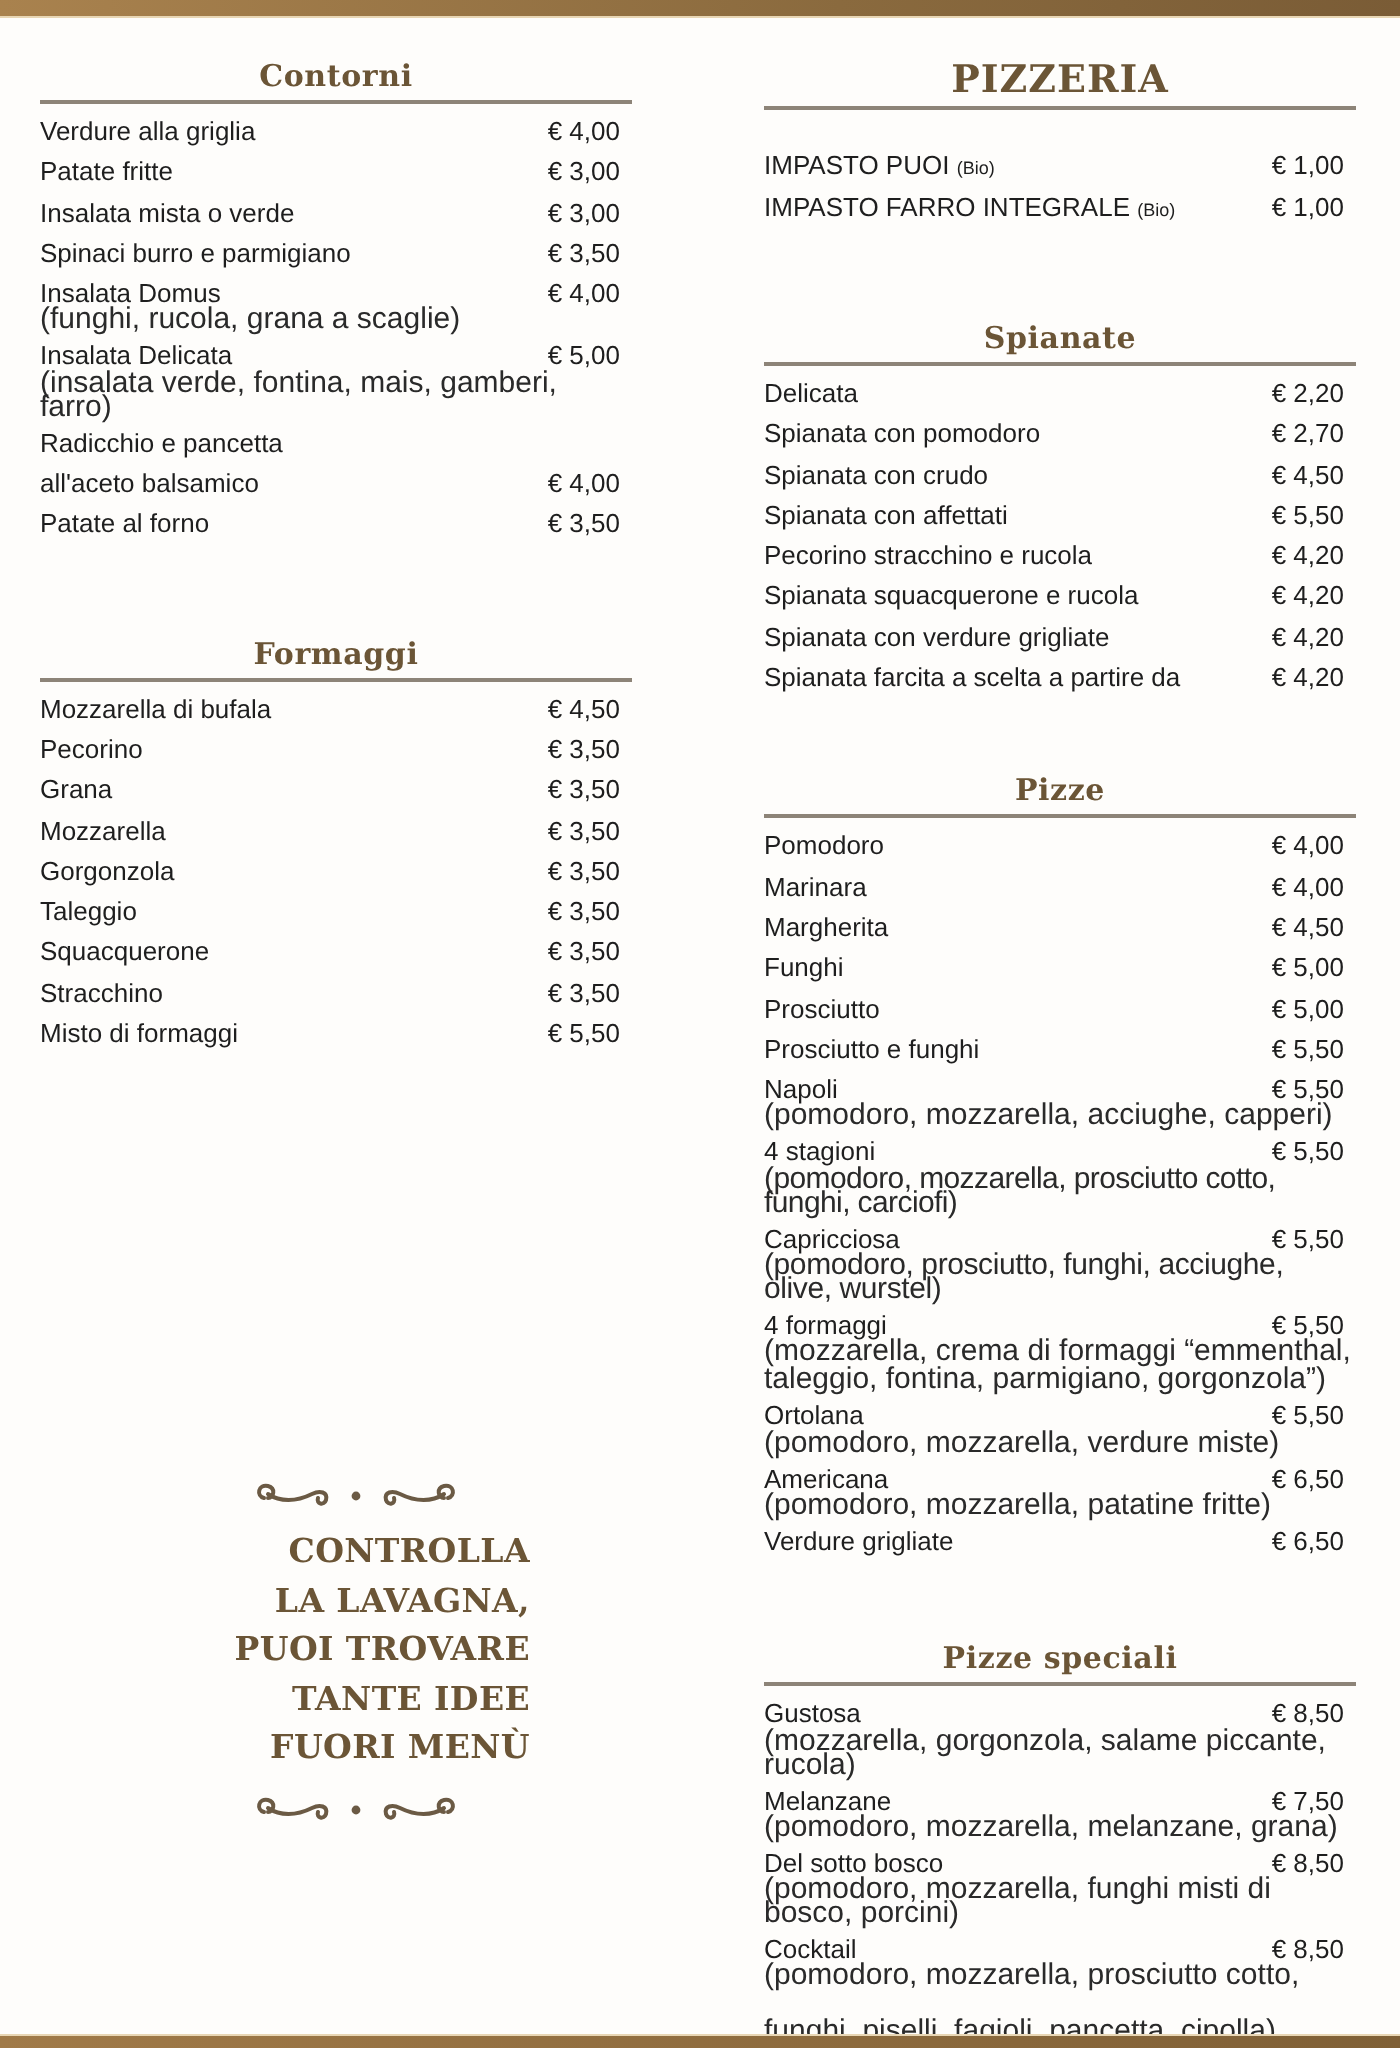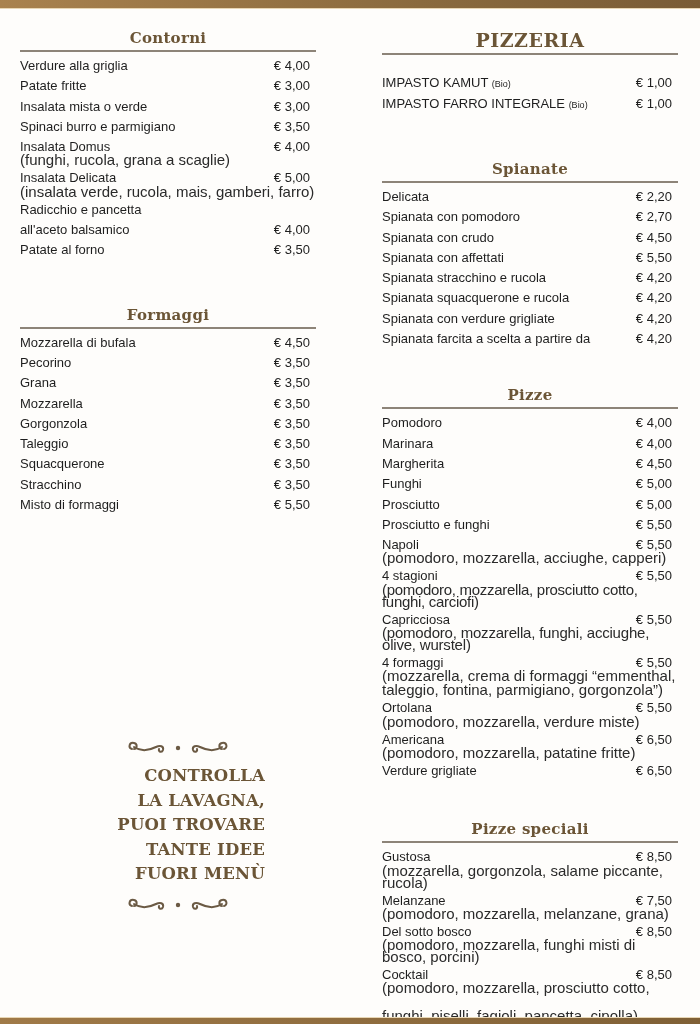--- a/index.html
+++ b/index.html
@@ -53,21 +53,21 @@
         <span class="price">€ 3,50</span>
       </div>
     <div class="item">
         <span class="name">Insalata Domus</span>
         <span class="price">€ 4,00</span>
         <span class="desc">(funghi, rucola, grana a scaglie)</span>
       </div>
     <div class="item">
         <span class="name">Insalata Delicata</span>
         <span class="price">€ 5,00</span>
-        <span class="desc">(insalata verde, rucola, mais, gamberi, farro)</span>
+        <span class="desc">(insalata verde, fontina, mais, gamberi, farro)</span>
       </div>
     <div class="item">
         <span class="name">Radicchio e pancetta</span>
         <span class="name">all'aceto balsamico</span>
         <span class="price" style="top:20px;">€ 4,00</span>
       </div>
     <div class="item">
         <span class="name">Patate al forno</span>
         <span class="price">€ 3,50</span>
       </div>
@@ -137,21 +137,21 @@
     <circle cx="52" cy="10" r="2.2" fill="#6b5a44"></circle>
   </svg>
 </div>
 
 <div class="col col-right">
 
   <div class="section">
     <div class="heading big">PIZZERIA</div>
     <div style="height:14px;"></div>
     <div class="item" style="line-height:19px;">
-        <span class="name"><span>IMPASTO KAMUT</span> <span class="bio">(Bio)</span></span>
+        <span class="name"><span>IMPASTO PUOI</span> <span class="bio">(Bio)</span></span>
         <span class="price">€ 1,00</span>
       </div>
     <div class="item" style="line-height:19px;">
         <span class="name"><span>IMPASTO FARRO INTEGRALE</span> <span class="bio">(Bio)</span></span>
         <span class="price">€ 1,00</span>
       </div>
   </div>
 
   <div class="section" style="margin-top:44px;">
     <div class="heading">Spianate</div>
@@ -165,21 +165,21 @@
       </div>
     <div class="item">
         <span class="name">Spianata con crudo</span>
         <span class="price">€ 4,50</span>
       </div>
     <div class="item">
         <span class="name">Spianata con affettati</span>
         <span class="price">€ 5,50</span>
       </div>
     <div class="item">
-        <span class="name">Spianata stracchino e rucola</span>
+        <span class="name">Pecorino stracchino e rucola</span>
         <span class="price">€ 4,20</span>
       </div>
     <div class="item">
         <span class="name">Spianata squacquerone e rucola</span>
         <span class="price">€ 4,20</span>
       </div>
     <div class="item">
         <span class="name">Spianata con verdure grigliate</span>
         <span class="price">€ 4,20</span>
       </div>
@@ -221,21 +221,21 @@
         <span class="desc">(pomodoro, mozzarella, acciughe, capperi)</span>
       </div>
     <div class="item">
         <span class="name">4 stagioni</span>
         <span class="price">€ 5,50</span>
         <span class="desc" style="letter-spacing:-0.3px;">(pomodoro, mozzarella, prosciutto cotto, funghi, carciofi)</span>
       </div>
     <div class="item">
         <span class="name">Capricciosa</span>
         <span class="price">€ 5,50</span>
-        <span class="desc" style="letter-spacing:-0.2px;">(pomodoro, mozzarella, funghi, acciughe, olive, wurstel)</span>
+        <span class="desc" style="letter-spacing:-0.2px;">(pomodoro, prosciutto, funghi, acciughe, olive, wurstel)</span>
       </div>
     <div class="item">
         <span class="name">4 formaggi</span>
         <span class="price">€ 5,50</span>
         <span class="desc">(mozzarella, crema di formaggi “emmenthal,</span>
         <span class="desc" style="margin-top:0;">taleggio, fontina, parmigiano, gorgonzola”)</span>
       </div>
     <div class="item">
         <span class="name">Ortolana</span>
         <span class="price">€ 5,50</span>

